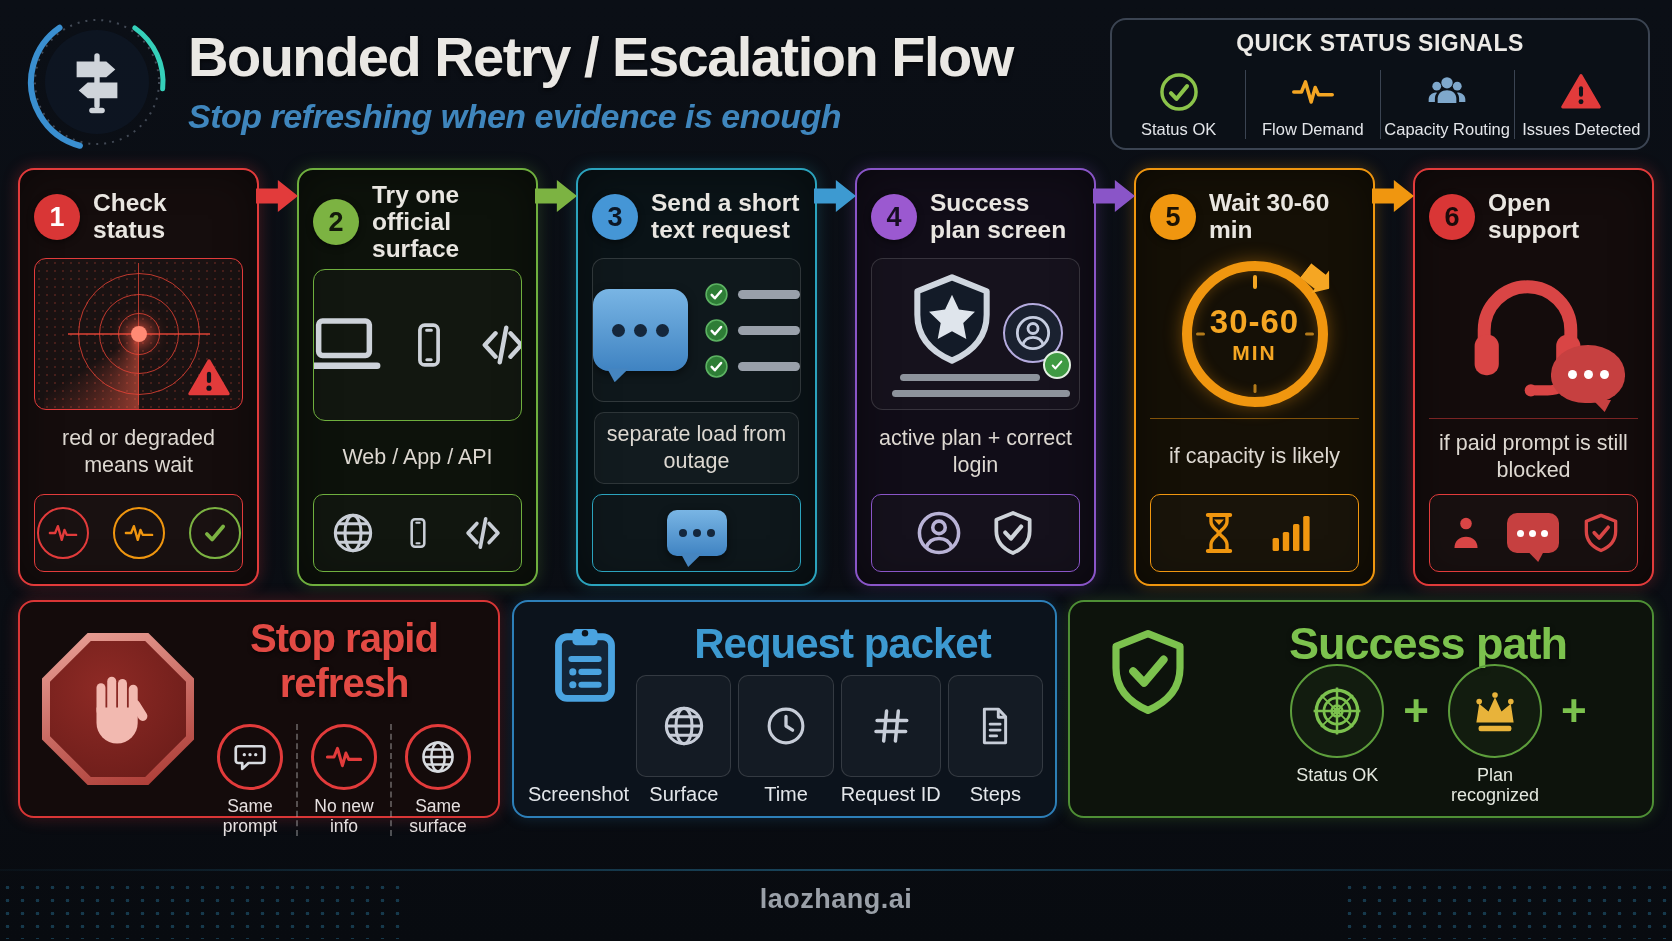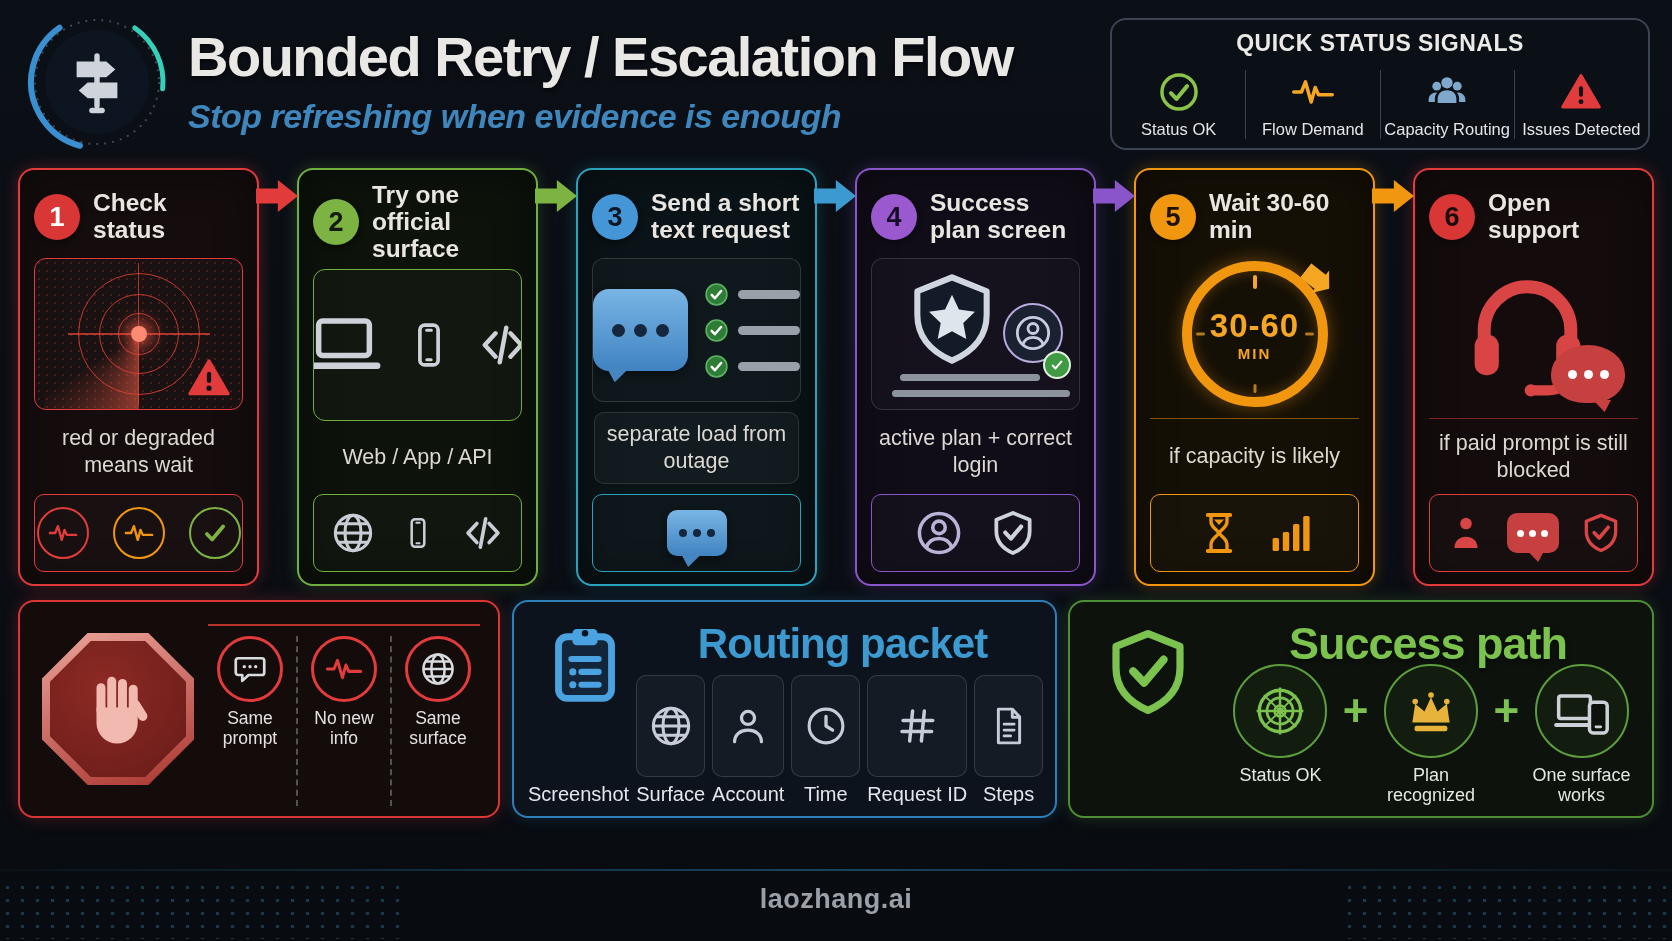--- a/index.html
+++ b/index.html
@@ -93,21 +93,21 @@
   
   .gcheck { border-radius:50%; background:#3f9a43; border:2.5px solid #e3f1e2;
     display:flex; align-items:center; justify-content:center; }
   .pline { position:absolute; height:7px; background:#8d939c; border-radius:4px; }
 
   
   .timer { width:146px; height:146px; border-radius:50%; border:10px solid #f0960f; position:relative;
     display:flex; flex-direction:column; align-items:center; justify-content:center;
     box-shadow:0 0 18px rgba(240,150,15,.4), inset 0 0 14px rgba(240,150,15,.3); }
   .timer .tv { font-size:33px; font-weight:bold; color:#f5a623; letter-spacing:1px; }
-  .timer .tu { font-size:15px; font-weight:bold; color:#f5a623; letter-spacing:2px; }
+  .timer .tu { font-size:21px; font-weight:bold; color:#f5a623; letter-spacing:2px; }
   .tick { position:absolute; background:#f5a623; border-radius:2px; }
   .t-top { top:4px; left:50%; width:4px; height:14px; transform:translateX(-50%); }
   .t-b { bottom:4px; left:50%; width:3px; height:9px; transform:translateX(-50%); opacity:.7; }
   .t-l { left:4px; top:50%; width:9px; height:3px; transform:translateY(-50%); opacity:.7; }
   .t-r { right:4px; top:50%; width:9px; height:3px; transform:translateY(-50%); opacity:.7; }
   .tarrow { position:absolute; top:-6px; right:-14px; width:30px; height:30px; background:#f5a623;
     clip-path:polygon(0 18%,62% 18%,62% 0,100% 48%,62% 96%,62% 78%,0 78%); transform:rotate(38deg); }
 
   
   .flow-arrow { position:absolute; top:176px; width:42px; height:40px;
@@ -625,20 +625,21 @@
 
   <div class="panel stop">
     <div class="oct-outer">
       <div class="oct-inner">
           <svg width="86" height="86" style="color:#f2b9b0">
             <use href="#i-hand"></use>
           </svg>
         </div>
     </div>
     <div class="stop-right">
+      <div class="stop-title">Stop rapid refresh</div>
       <div class="stop-div"></div>
       <div class="stop-items">
         <div class="stop-item">
           <span class="cir stop-cir" style="color:#d8dbe0">
               <svg width="38" height="38">
                 <use href="#i-chatline"></use>
               </svg>
             </span>
           <span class="stop-label">Same prompt</span>
         </div>
@@ -661,44 +662,34 @@
       </div>
     </div>
   </div>
 
   <div class="panel evidence">
     <span class="ev-clip" style="color:#4aa3e0">
         <svg width="86" height="92">
           <use href="#i-clipboard"></use>
         </svg>
       </span>
-    <div class="ev-title">Routing packet</div>
+    <div class="ev-title">Request packet</div>
     <div class="ev-row">
       <div class="ev-item">
         <span class="ev-label">Screenshot</span>
       </div>
       <div class="ev-item">
         <div class="ev-box">
             <span style="color:#c7cdd8">
               <svg width="46" height="46">
                 <use href="#i-globe"></use>
               </svg>
             </span>
           </div>
         <span class="ev-label">Surface</span>
-      </div>
-      <div class="ev-item">
-        <div class="ev-box">
-            <span style="color:#c7cdd8">
-              <svg width="46" height="46">
-                <use href="#i-user"></use>
-              </svg>
-            </span>
-          </div>
-        <span class="ev-label">Account</span>
       </div>
       <div class="ev-item">
         <div class="ev-box">
             <span style="color:#c7cdd8">
               <svg width="44" height="44">
                 <use href="#i-clock"></use>
               </svg>
             </span>
           </div>
         <span class="ev-label">Time</span>
@@ -745,28 +736,20 @@
       <span class="su-plus">+</span>
       <div class="su-item">
         <span class="cir su-cir" style="color:#e8b33a">
             <svg width="52" height="52">
               <use href="#i-crown"></use>
             </svg>
           </span>
         <span class="su-label">Plan recognized</span>
       </div>
       <span class="su-plus">+</span>
-      <div class="su-item">
-        <span class="cir su-cir" style="color:#cdd2d9">
-            <svg width="56" height="56">
-              <use href="#i-devices"></use>
-            </svg>
-          </span>
-        <span class="su-label">One surface works</span>
-      </div>
     </div>
   </div>
 
   <div class="scanline"></div>
   <div class="brand">laozhang.ai</div>
   <div class="dotstrip ds-l"></div>
   <div class="dotstrip ds-r"></div>
 </div>
 
 </body></html>

